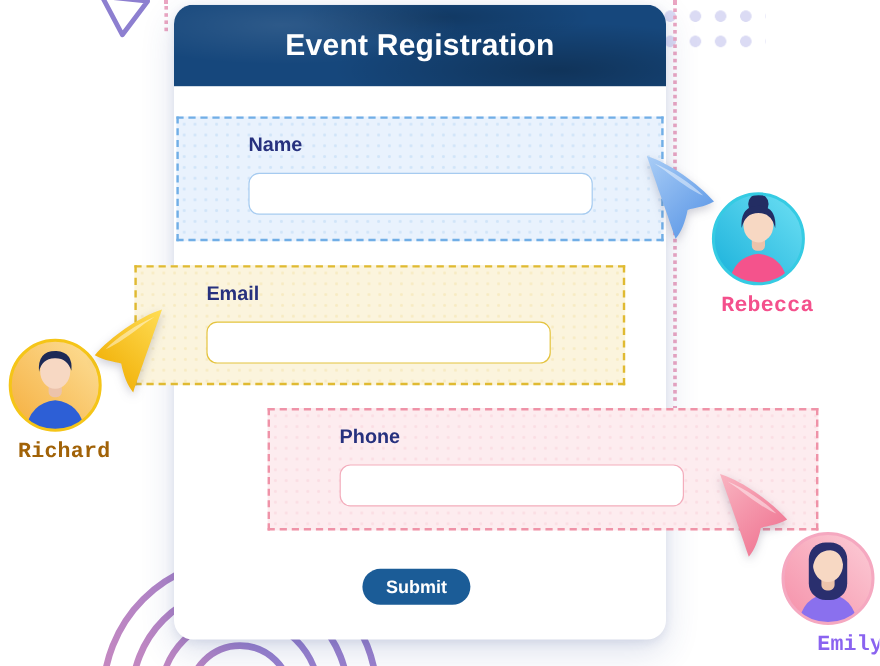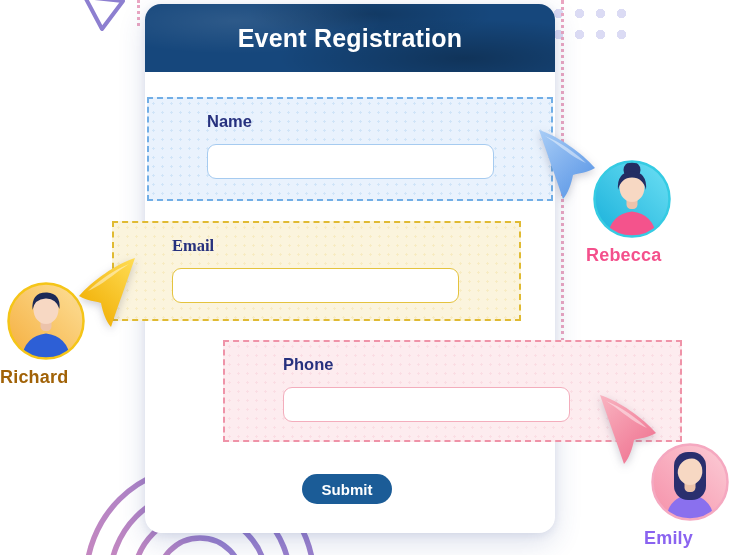--- a/index.html
+++ b/index.html
@@ -51,21 +51,21 @@
   .field-phone input { border-color:#f3adbc; }
 
   
   .cursor { position:absolute; width:62px; height:74px; z-index:5;
             filter:drop-shadow(0 3px 4px rgba(60,60,90,0.25)); }
   .cursor-blue   { left:536px; top:127px; }
   .cursor-yellow { left:76px;  top:255px; }
   .cursor-pink   { left:597px; top:392px; }
 
   
-  .collab { position:absolute; z-index:4; width:92px; text-align:left; }
+  .collab { position:absolute; z-index:4; width:92px; text-align:right;font-family:Liberation Mono, monospace; }
   .collab-rebecca { left:586px; top:159px; }
   .collab-richard { left:0px;   top:281px; }
   .collab-emily   { left:644px; top:442px; }
   .avatar { width:80px; height:80px; margin:0 auto; }
   .collab-name { margin-top:6px; font-size:18px; font-weight:bold; letter-spacing:0.2px; }
 </style>
 </head>
 <body>
 
 <div class="page">
@@ -97,21 +97,21 @@
       <div class="card-title" style="color: rgb(255, 255, 255);">Event Registration</div>
     </div>
     <button class="submit" style="background: rgb(27, 92, 151); text-align: center;">Submit</button>
   </div>
 
   <div class="field field-name" style="border-color: rgb(113, 174, 230); background-color: rgb(233, 242, 253);">
     <label style="color: rgb(39, 49, 126);">Name</label>
     <input type="text" value="" style="border-color: rgb(166, 203, 240);">
   </div>
   <div class="field field-email" style="border-color: rgb(224, 186, 50); background-color: rgb(251, 244, 221);">
-    <label style="color: rgb(39, 49, 126); font-family: Liberation Serif, serif;">Email</label>
+    <label style="color: rgb(39, 49, 126);">Email</label>
     <input type="text" value="" style="border-color: rgb(228, 195, 62);">
   </div>
   <div class="field field-phone" style="border-color: rgb(239, 147, 168); background-color: rgb(253, 236, 239);">
     <label style="color: rgb(39, 49, 126);">Phone</label>
     <input type="text" value="" style="border-color: rgb(243, 173, 188);">
   </div>
 
   <div class="cursor cursor-blue"><svg width="62" height="74" viewBox="0 0 62 74">
       <defs>
           <linearGradient id="cg0" x1="0" y1="0" x2="0.8" y2="1">

